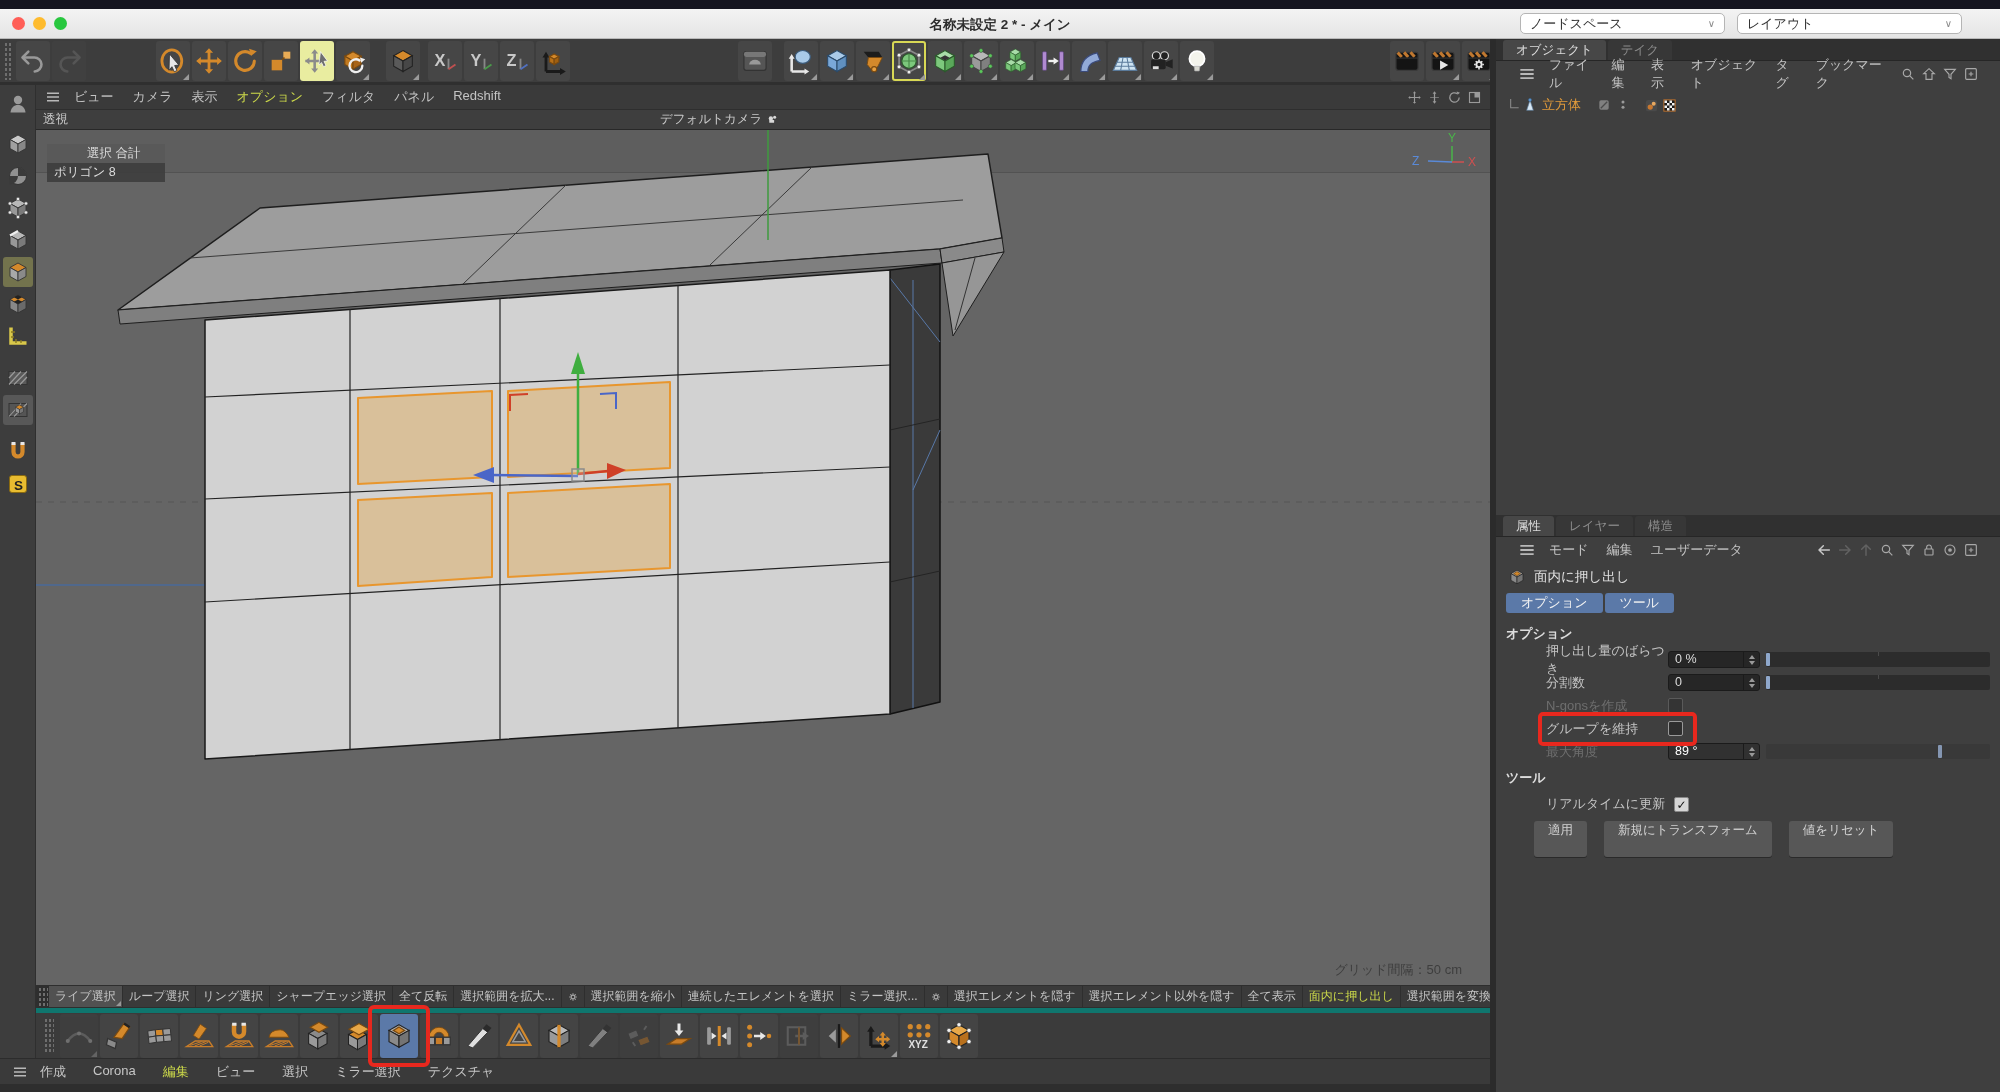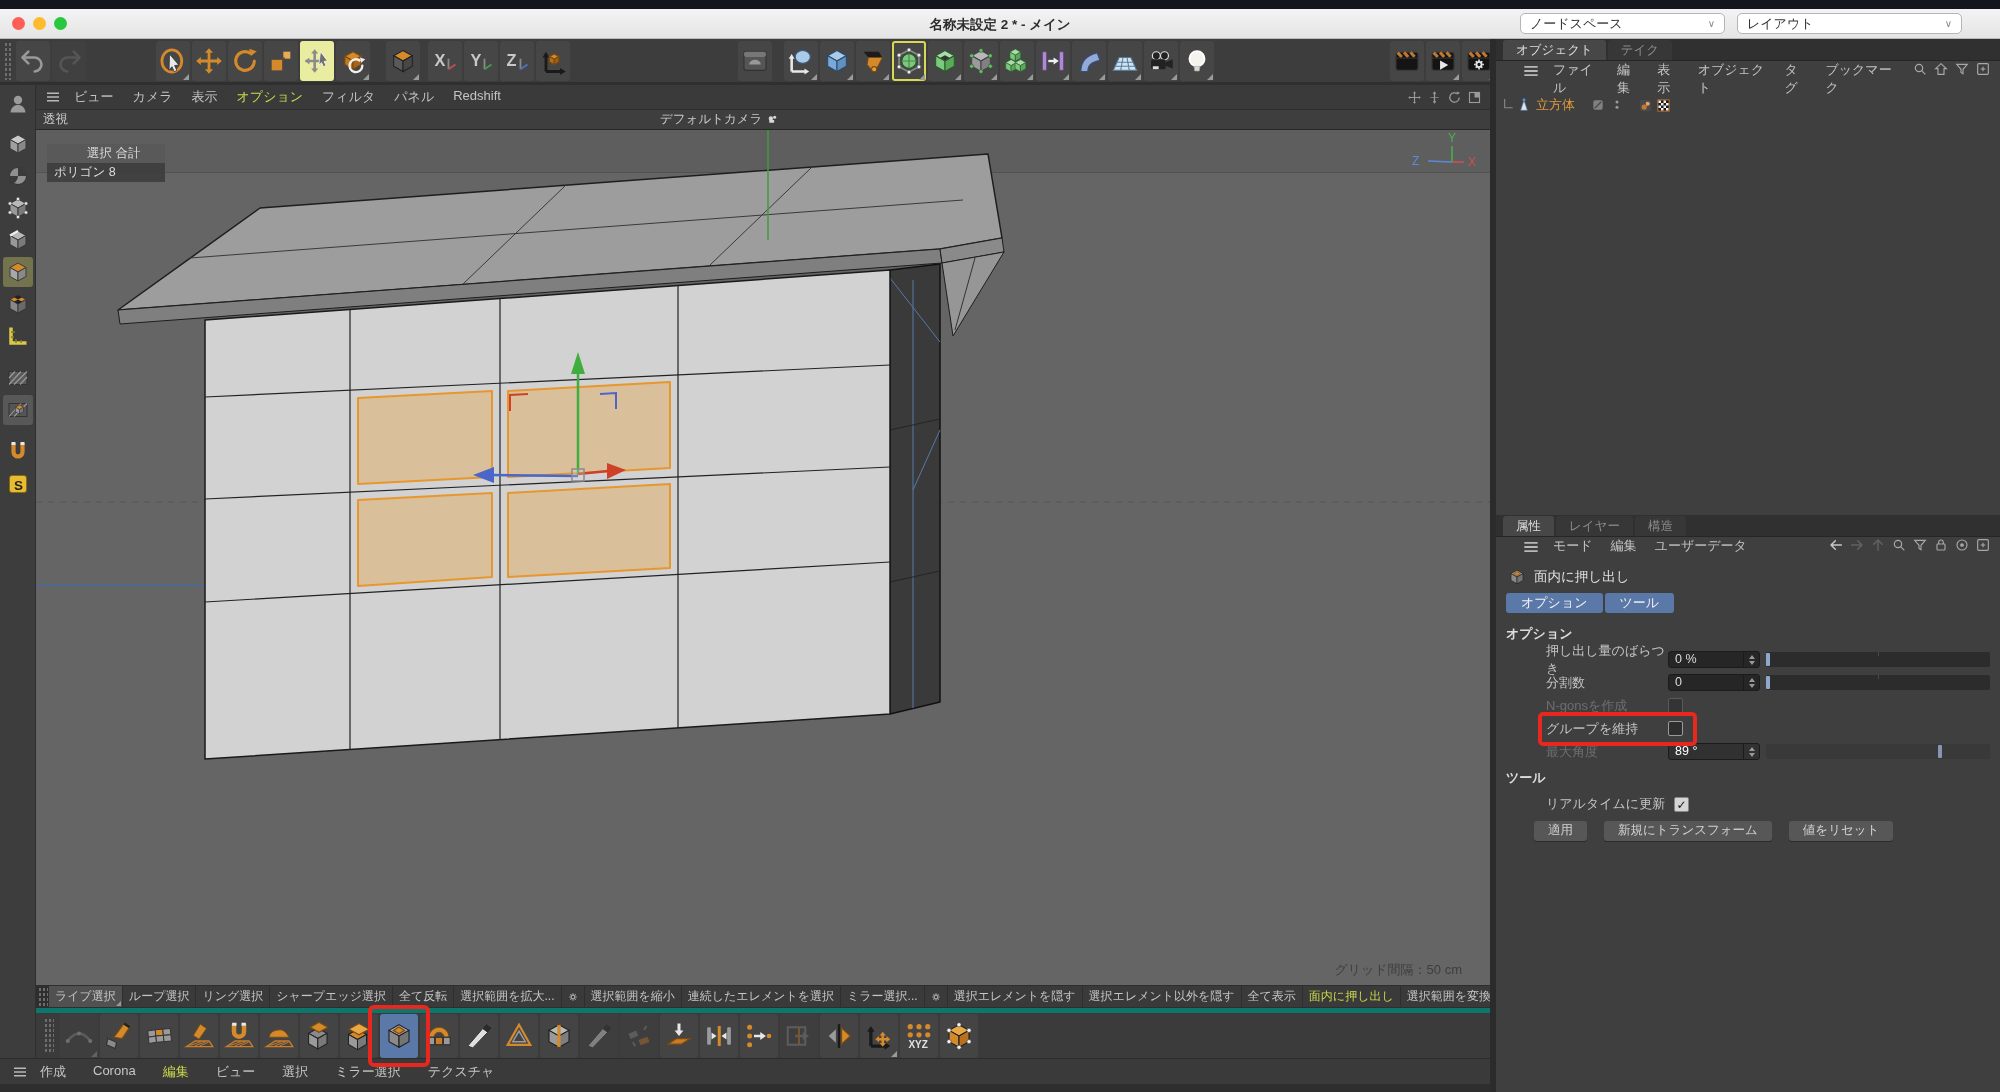--- a/index.html
+++ b/index.html
@@ -72,25 +72,25 @@
   #bottom-menubar{left:0;top:1058px;width:1490px;height:26px;background:#3a3a3a;border-top:1px solid #2c2c2c;display:flex;align-items:center;box-sizing:border-box;}
   .bm-burger{margin:0 11px;}
   .bm-item{margin-right:27px;color:#c6c6c6;}
   .bm-item.hl{color:#ccd94a;}
   #bottom-strip{left:0;top:1084px;width:1490px;height:8px;background:#2e2e2e;}
   
   #right-panel{left:1490px;top:39px;width:510px;height:1053px;background:#3f3f3f;border-left:6px solid #2b2b2b;box-sizing:border-box;}
   .tabbar{height:22px;background:#303030;display:flex;align-items:flex-end;padding-left:7px;border-bottom:1px solid #262626;box-sizing:border-box;}
   .tab{height:20px;line-height:20px;padding:0 13px;font-size:12.5px;color:#8a8a8a;background:#373737;border-radius:3px 3px 0 0;margin-right:2px;}
   .tab.active{background:#474747;color:#dcdcdc;}
-  .panel-menu{height:26px;display:flex;align-items:flex-start;padding:0 9px;margin-left:16px;}
+  .panel-menu{height:26px;display:flex;align-items:center;padding:0 21px;}
   .panel-menu .mi{margin-right:18px;color:#c4c4c4;}
   .panel-icons{margin-left:auto;display:flex;gap:5px;align-items:center;}
   .om-tree{height:428px;position:relative;}
-  .obj-row{position:absolute;left:4px;top:8px;height:20px;display:flex;align-items:center;}
+  .obj-row{position:absolute;left:10px;top:8px;height:20px;display:flex;align-items:center;}
   .obj-name{color:#e09a3a;margin-left:4px;font-size:13px;}
   .obj-sp16{width:16px;}.obj-sp14{width:14px;}
   .am-toolrow{height:28px;display:flex;align-items:center;padding-left:12px;gap:8px;color:#e2e2e2;font-size:13.5px;}
   .am-modetabs{height:24px;display:flex;align-items:center;padding-left:10px;gap:2px;}
   .mode-tab{height:20px;line-height:20px;padding:0 15px;background:#5b79a8;color:#f2f2f2;border-radius:3px;font-size:13px;}
   .am-content{position:relative;padding-top:4px;}
   .am-section{font-weight:bold;color:#dcdcdc;padding:6px 0 5px 10px;font-size:13px;}
   .am-row{display:flex;align-items:center;height:23px;padding-left:50px;position:relative;}
   .am-label{width:122px;color:#c6c6c6;font-size:13px;flex:none;}
   .am-row.dis .am-label{color:#6e6e6e;}
@@ -104,21 +104,21 @@
   .slider .handle{position:absolute;top:1px;width:4px;height:13px;background:#8fa8cc;border-radius:1px;}
   .slider .tick{position:absolute;left:50%;top:0;width:1px;height:4px;background:#4a4a4a;}
   .am-row.dis .slider{background:#393939;}
   .am-row.dis .handle{background:#8496b2;}
   .checkbox{width:15px;height:15px;border:1px solid #9a9a9a;border-radius:2px;background:#2e2e2e;color:#111;
             font-size:12px;line-height:14px;text-align:center;font-weight:bold;flex:none;box-sizing:border-box;}
   .checkbox.checked{background:#d6d6d6;border-color:#888;}
   .am-row.dis .checkbox{border-color:#5a5a5a;background:#343434;}
   .red-box2{position:absolute;left:42px;top:-5px;width:151px;height:26px;border:4px solid #e8281e;border-radius:5px;pointer-events:none;z-index:5;}
   .am-buttons{display:flex;padding-left:38px;margin-top:7px;gap:17px;}
-  .am-btn{height:20px;line-height:19px;padding:0 14px;background:#575757;border-radius:3px;color:#d2d2d2;font-size:12.5px;box-shadow:0 1px 0 #2a2a2a;}
+  .am-btn{height:36px;line-height:19px;padding:0 14px;background:#575757;border-radius:3px;color:#d2d2d2;font-size:12.5px;box-shadow:0 1px 0 #2a2a2a;}
   .rt-row{display:flex;align-items:center;height:20px;padding-left:50px;gap:9px;margin-top:2px;}
 </style>
 </head>
 <body>
 
 <div class="app">
 
   <div class="abs" id="menu-strip"></div>
 
   <div class="abs" id="titlebar">

